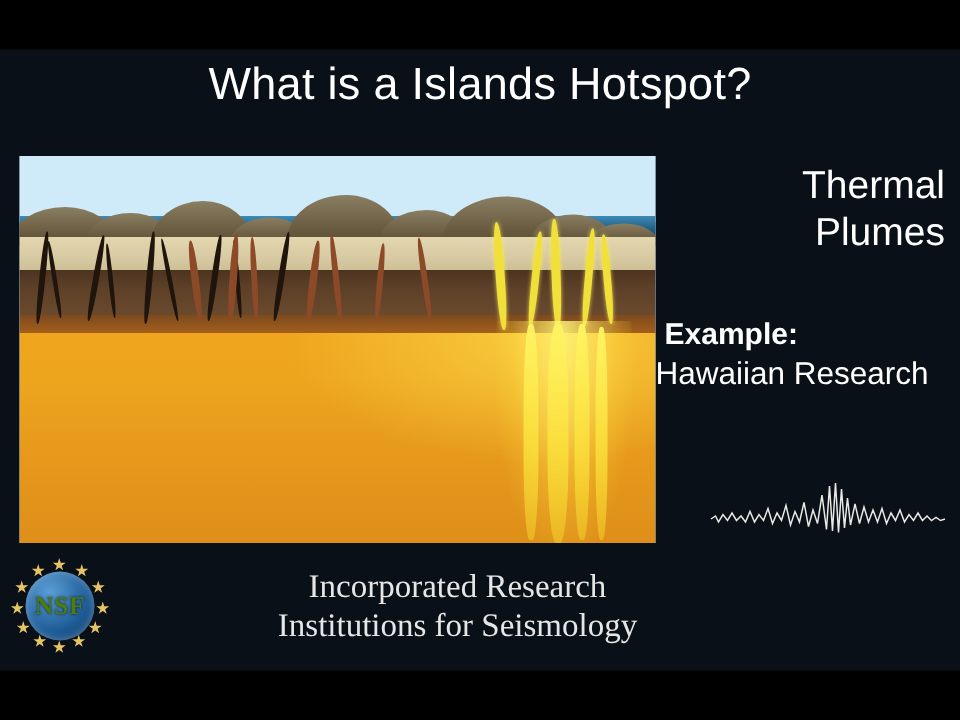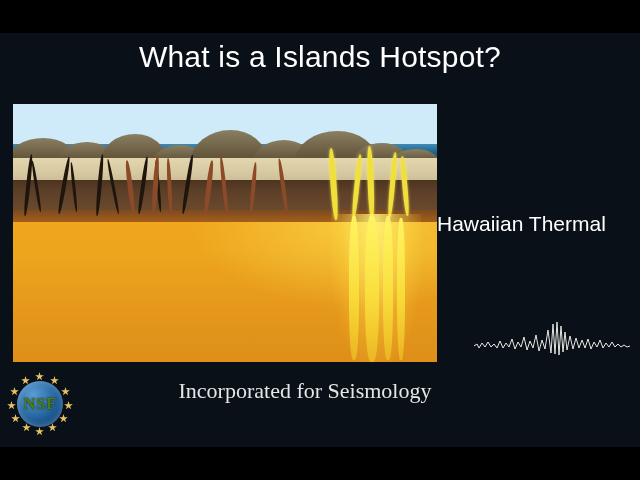--- a/index.html
+++ b/index.html
@@ -259,44 +259,50 @@
     <div class="fissure yel-fis" style="left:392px; top:52px; width:5px; height:60px; transform:rotate(-5deg);"></div>
 
     <div id="plume-glow"></div>
     <div class="plume" style="left:336px; top:112px; width:10px; height:144px;"></div>
     <div class="plume" style="left:352px; top:112px; width:14px; height:146px;"></div>
     <div class="plume" style="left:370px; top:112px; width:10px; height:144px;"></div>
     <div class="plume" style="left:384px; top:114px; width:8px;  height:142px;"></div>
 
   </div>
 
+  <div id="thermal-plumes">
+    <div>Thermal</div>
+    <div>Plumes</div>
+  </div>
 
   <div id="example-block">
-    <div id="example-value">Hawaiian Thermal</div>
+    <div id="example-label">Example:</div>
+    <div id="example-value">Hawaiian Research</div>
   </div>
 
   <div id="nsf-logo">
     <div id="nsf-globe"></div>
     <div class="nsf-star" style="left:27px; top:0px;"></div>
     <div class="nsf-star" style="left:42px; top:4px;"></div>
     <div class="nsf-star" style="left:53px; top:15px;"></div>
     <div class="nsf-star" style="left:56px; top:29px;"></div>
     <div class="nsf-star" style="left:51px; top:42px;"></div>
     <div class="nsf-star" style="left:40px; top:51px;"></div>
     <div class="nsf-star" style="left:27px; top:55px;"></div>
     <div class="nsf-star" style="left:14px; top:51px;"></div>
     <div class="nsf-star" style="left:3px;  top:42px;"></div>
     <div class="nsf-star" style="left:-1px; top:29px;"></div>
     <div class="nsf-star" style="left:2px;  top:15px;"></div>
     <div class="nsf-star" style="left:13px; top:4px;"></div>
     <div id="nsf-text">NSF</div>
   </div>
 
   <div id="org-name">
-    <div>Incorporated for Seismology</div>
+    <div>Incorporated Research</div>
+    <div>Institutions for Seismology</div>
   </div>
 
   <div id="iris-logo">
     <svg id="iris-wave" viewBox="0 0 160 38" preserveAspectRatio="none">
       <polyline fill="none" stroke="#e8e8e4" stroke-width="1" points="2,26 5,24 7,28 10,23 13,27 16,22 19,27 22,24 25,28 28,21 31,28 34,23 37,27 40,19 43,29 46,22 49,27 52,17 55,30 58,21 61,28 64,15 67,31 70,20 73,29 76,10 79,33 81,4 83,34 85,2 87,35 89,6 91,32 93,12 95,30 98,16 101,29 104,18 107,28 110,20 113,28 116,19 119,29 122,22 125,27 128,20 131,28 134,23 137,27 140,22 143,27 146,24 149,27 152,25 155,27 158,26"></polyline>
     </svg>
   </div>
 
 </div>
 

